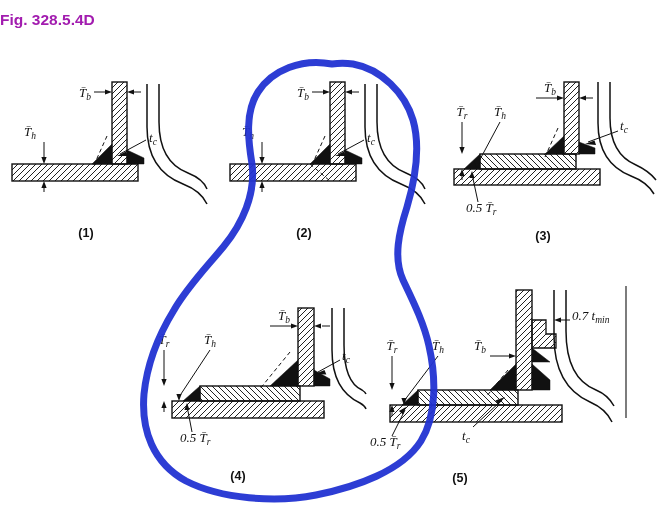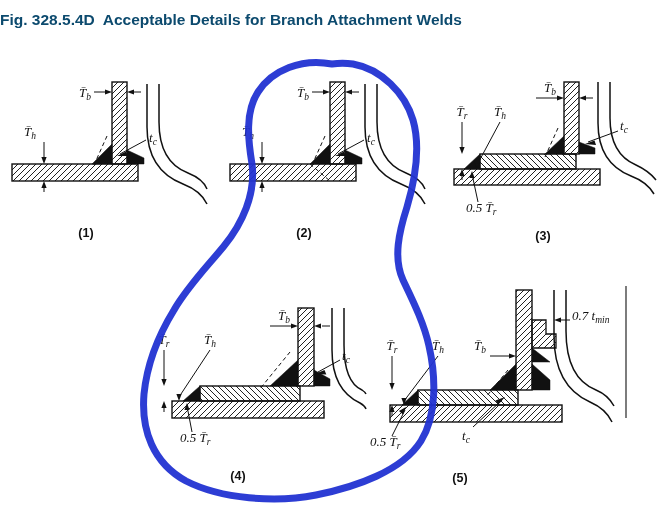--- a/index.html
+++ b/index.html
@@ -1,39 +1,38 @@
 <!DOCTYPE html>
 <html><head>
 <meta charset="utf-8">
 <style>
   html,body{margin:0;padding:0;background:#fff;}
   .stage{position:relative;width:662px;height:508px;background:#ffffff;overflow:hidden;
          font-family:"Liberation Sans",sans-serif;}
-  .title{position:absolute;top:11px;left:0;width:100%;display:flex;justify-content:flex-start;
-         gap:8px;font-weight:bold;font-size:15.5px;color:#0c4a6e;}
+  .title{position:absolute;top:11px;left:0;width:100%;display:flex;justify-content:space-between;
+         gap:8px;font-weight:bold;font-size:15.5px;color:#a21caf;}
   svg.d{position:absolute;overflow:visible;}
   .ol{fill:none;stroke:#111;stroke-width:1.5;}
   .thin{stroke:#111;stroke-width:1.1;}
   .weld{fill:#111;stroke:#111;stroke-width:0.5;}
   .dimline{stroke:#111;stroke-width:1;}
   .dash{stroke:#111;stroke-width:1;stroke-dasharray:4 3;fill:none;}
   .ah{fill:#111;}
   text.dim{font-family:"Liberation Serif",serif;font-style:italic;font-size:13px;fill:#111;}
   text.dim tspan.sub{font-size:9.5px;}
   text.num{font-family:"Liberation Sans",sans-serif;font-weight:bold;font-size:12.5px;fill:#111;}
   .loop{fill:none;stroke-width:7;stroke-linecap:round;stroke-linejoin:round;opacity:0.95;}
 </style>
 </head>
 <body>
 
 <div class="stage">
 
   <div class="title">
     <span>Fig. 328.5.4D</span>
-    <span>Acceptable Details for Branch Attachment Welds</span>
   </div>
 
   <svg class="d" style="left:8px;top:72px" width="200" height="180" viewBox="0 0 200 180">
     <defs>
       <pattern id="hA" patternUnits="userSpaceOnUse" width="6" height="6">
           <path d="M0 6 L6 0" stroke="#222" stroke-width="1"></path>
         </pattern>
     </defs>
     <g>
       <path class="ol" d="M139 12 L139 55 Q139 98 175 112 Q193 119 199 132"></path>

